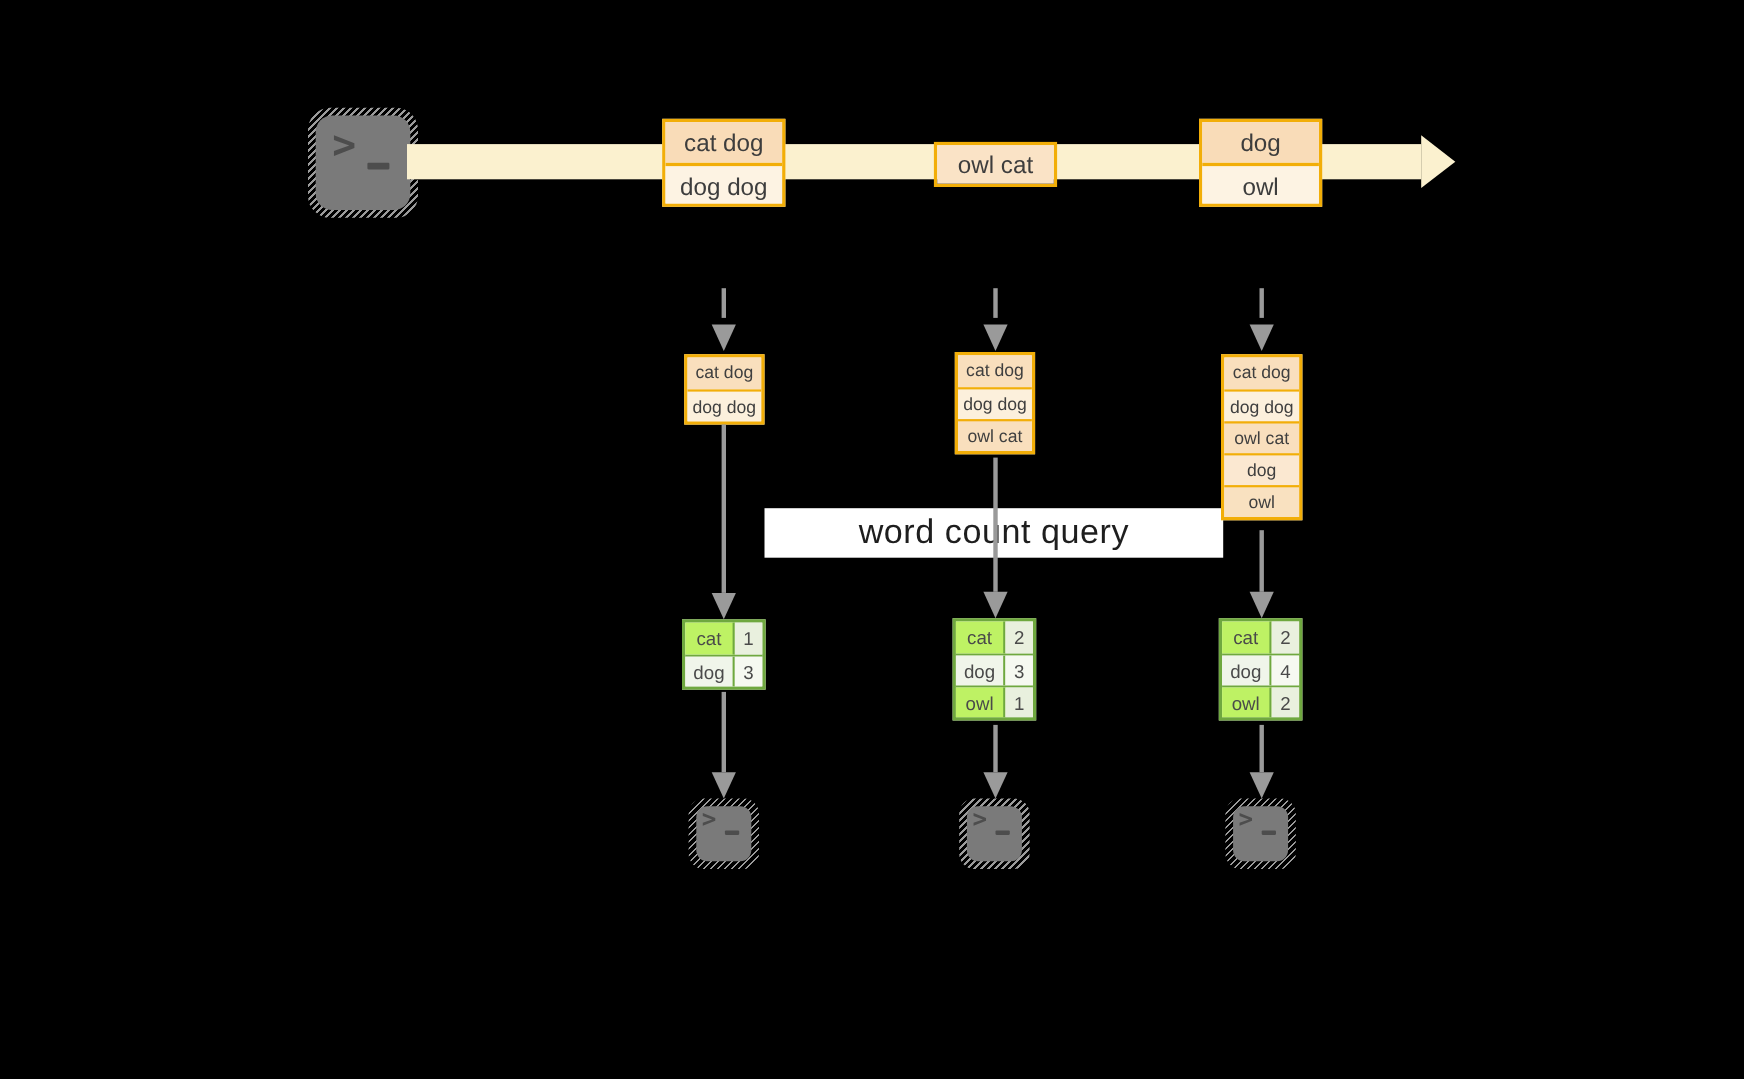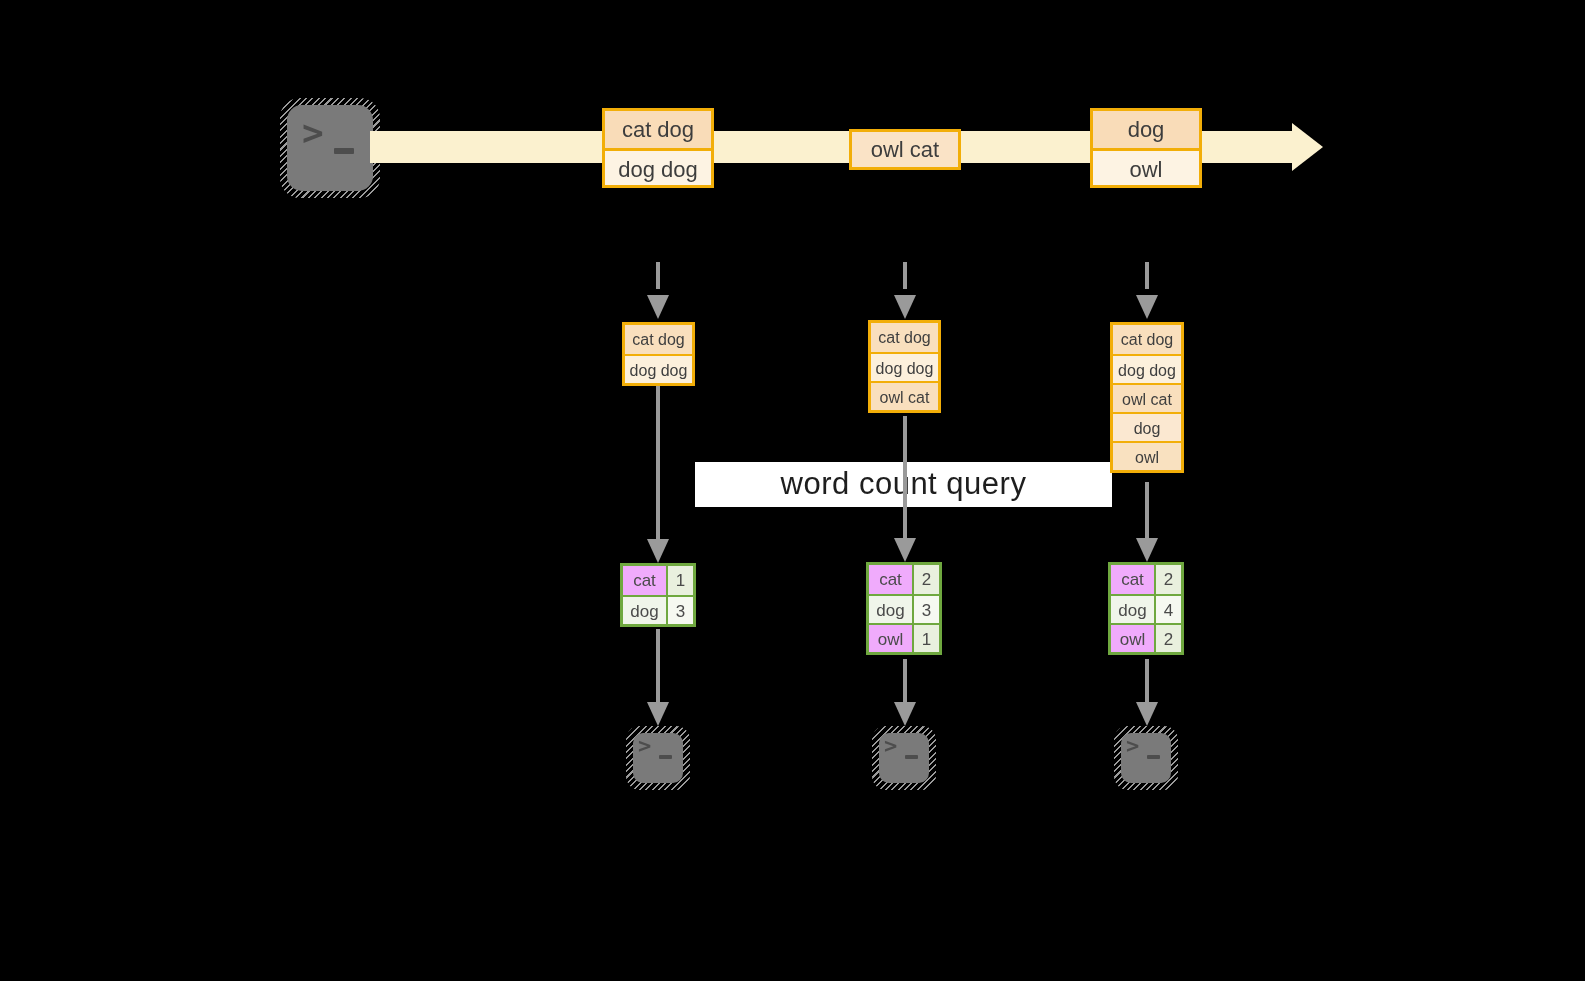--- a/index.html
+++ b/index.html
@@ -79,21 +79,21 @@
   .b1 { left:646px; top:629px; } .b1 .sline { height:73px; }
   .b2 { left:893px; top:659px; } .b2 .sline { height:43px; }
   .b3 { left:1135px; top:659px; } .b3 .sline { height:43px; }
 
   
   .gtable { position:absolute; width:76px; border:3px solid #6fa83f; z-index:3; background:#f0f5ea; }
   .grow { display:flex; height:29px; line-height:29px; font-size:17px; color:#4a4a4a; }
   .grow + .grow { border-top:2px solid #6fa83f; }
   .gword { width:45px; text-align:center; border-right:2px solid #6fa83f; }
   .gnum  { flex:1; text-align:center; }
-  .grow.gdark  .gword { background:#f0abfc; } .grow.gdark  .gnum { background:#e9f0de; }
+  .grow.gdark  .gword { background:#bef264; } .grow.gdark  .gnum { background:#e9f0de; }
   .grow.glight .gword { background:#f0f5ea; } .grow.glight .gnum { background:#f6f9f1; }
   .t1 { left:620px;  top:563px; }
   .t2 { left:866px;  top:562px; }
   .t3 { left:1108px; top:562px; }
 </style>
 </head>
 <body>
 
 <div class="canvas">
 

